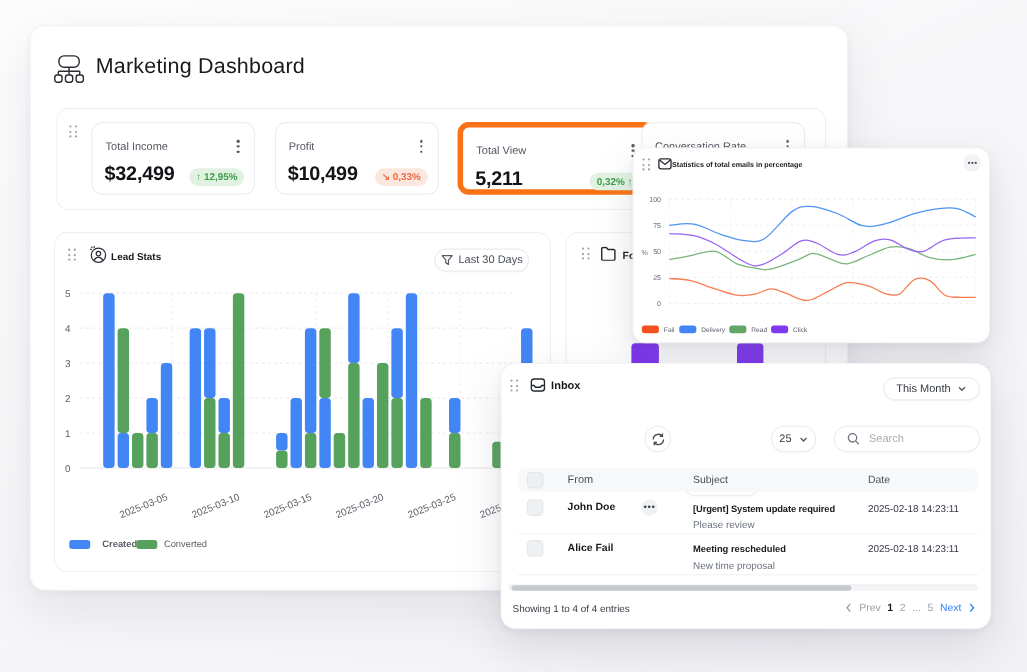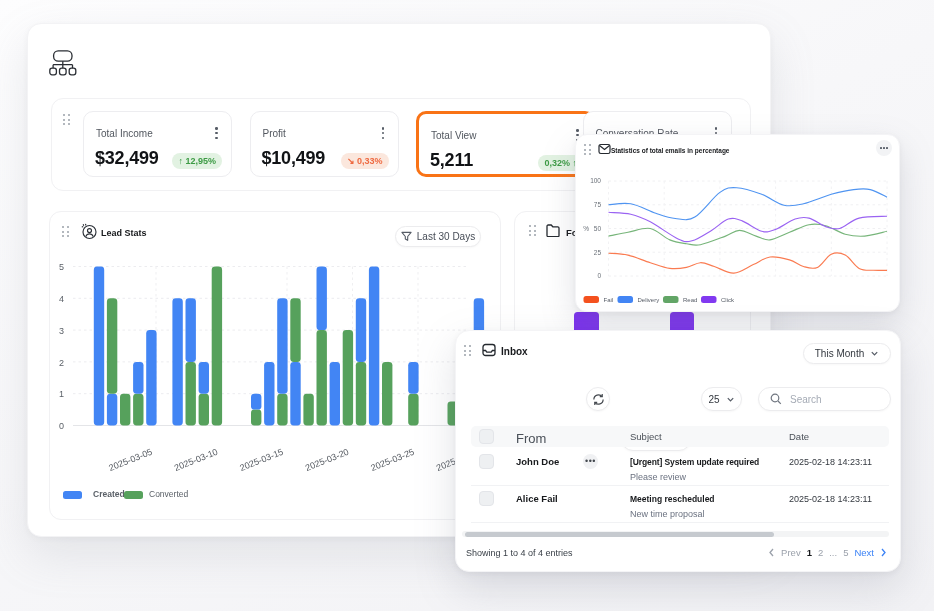--- a/index.html
+++ b/index.html
@@ -18,20 +18,21 @@
 
 <div class="card" style="left:27px;top:23px;width:744px;height:514px;z-index:1;border:1px solid #f3f3f5;box-shadow:0 18px 45px rgba(140,145,155,.18),0 2px 6px rgba(0,0,0,.04);">
 
   <svg style="position:absolute;left:21px;top:26px" width="28" height="27" viewBox="0 0 28 27" fill="none" stroke="#2a2e34" stroke-width="1.3">
     <rect x="4.6" y="0.8" width="18.4" height="10.4" rx="4.6"></rect>
     <path d="M13.8 11.2v3.5M4.1 14.7h19.4M4.1 14.7v3.5M13.8 14.7v3.5M23.5 14.7v3.5"></path>
     <rect x="0.8" y="18.2" width="6.6" height="6.6" rx="2.2"></rect>
     <rect x="10.5" y="18.2" width="6.6" height="6.6" rx="2.2"></rect>
     <rect x="20.2" y="18.2" width="6.6" height="6.6" rx="2.2"></rect>
   </svg>
+  <div style="position:absolute;left:59px;top:25px;font-size:19.5px;font-weight:500;color:#17191c;letter-spacing:.2px;">Marketing Dashboard</div>
 
   <div style="position:absolute;left:23px;top:74px;width:700px;height:93px;border:1px solid #f1f1f3;border-radius:12px;background:#fff;"></div>
   <div class="dots" style="left:35px;top:90px;">
       <i></i>
       <i></i>
       <i></i>
       <i></i>
       <i></i>
       <i></i>
     </div>
@@ -51,21 +52,21 @@
     <div style="position:absolute;left:12px;top:16px;font-size:10px;color:#52575f;">Profit</div>
     <div class="kebab" style="right:13px;top:15px;">
         <i></i>
         <i></i>
         <i></i>
       </div>
     <div style="position:absolute;left:11px;top:36px;font-size:18px;font-weight:700;color:#111316;letter-spacing:-.2px;">$10,499</div>
     <div style="position:absolute;right:9px;top:41px;background:#fbe7dd;color:#ee6940;border-radius:8px;font-size:9px;font-weight:700;padding:3px 6px;">↘ 0,33%</div>
   </div>
 
-  <div style="position:absolute;left:388px;top:87px;width:179px;height:66px;border:3px solid #f97316;border-radius:10px;background:#fff;">
+  <div style="position:absolute;left:388px;top:87px;width:179px;height:66px;border:5px solid #f97316;border-radius:10px;background:#fff;">
     <div style="position:absolute;left:12px;top:16px;font-size:10px;color:#52575f;">Total View</div>
     <div class="kebab" style="right:13px;top:15px;">
         <i></i>
         <i></i>
         <i></i>
       </div>
     <div style="position:absolute;left:11px;top:36px;font-size:18px;font-weight:700;color:#111316;letter-spacing:-.2px;">5,211</div>
     <div style="position:absolute;right:9px;top:41px;background:#e2f2e2;color:#3d9b45;border-radius:8px;font-size:9px;font-weight:700;padding:3px 6px;">0,32% ↑</div>
   </div>
 
@@ -278,21 +279,21 @@
   <div class="pill" style="left:302px;top:56px;width:133px;height:24px;justify-content:flex-start;padding-left:11px;gap:8px;">
     <svg width="12" height="12" viewBox="0 0 12 12" fill="none" stroke="#707680" stroke-width="1.2">
         <circle cx="5" cy="5" r="3.8"></circle>
         <path d="M8 8l2.8 2.8"></path>
       </svg>
     <span style="color:#a5abb5;font-size:10px;">Search</span>
   </div>
 
   <div style="position:absolute;left:15px;top:95px;width:418px;height:21px;background:#f7f8f9;border-radius:5px;"></div>
   <div class="chk" style="left:23px;top:98px;"></div>
-  <div style="position:absolute;left:60px;top:100px;font-size:13px;color:#4a5058;">From</div>
+  <div style="position:absolute;left:60px;top:100px;font-size:10px;color:#4a5058;">From</div>
   <div style="position:absolute;left:174px;top:100px;font-size:9.5px;color:#4a5058;">Subject</div>
   <div style="position:absolute;left:333px;top:100px;font-size:9.5px;color:#4a5058;">Date</div>
 
   <div class="chk" style="left:23px;top:123px;"></div>
   <div style="position:absolute;left:60px;top:125px;font-size:9.5px;font-weight:700;color:#17191c;">John Doe</div>
   <div style="position:absolute;left:127px;top:123px;width:15px;height:15px;border-radius:50%;background:#f0f1f3;display:flex;align-items:center;justify-content:center;font-size:9px;color:#44494f;letter-spacing:.5px;line-height:5px;">•••</div>
   <div style="position:absolute;left:174px;top:126px;font-size:8.5px;font-weight:700;color:#17191c;letter-spacing:-.1px;white-space:nowrap;">[Urgent] System update required</div>
   <div style="position:absolute;left:174px;top:141px;font-size:9px;color:#6b7280;">Please review</div>
   <div style="position:absolute;left:333px;top:126px;font-size:9px;color:#33383f;white-space:nowrap;">2025-02-18 14:23:11</div>
   <div style="position:absolute;left:15px;top:153.5px;width:418px;height:1px;background:#f1f2f4;"></div>

